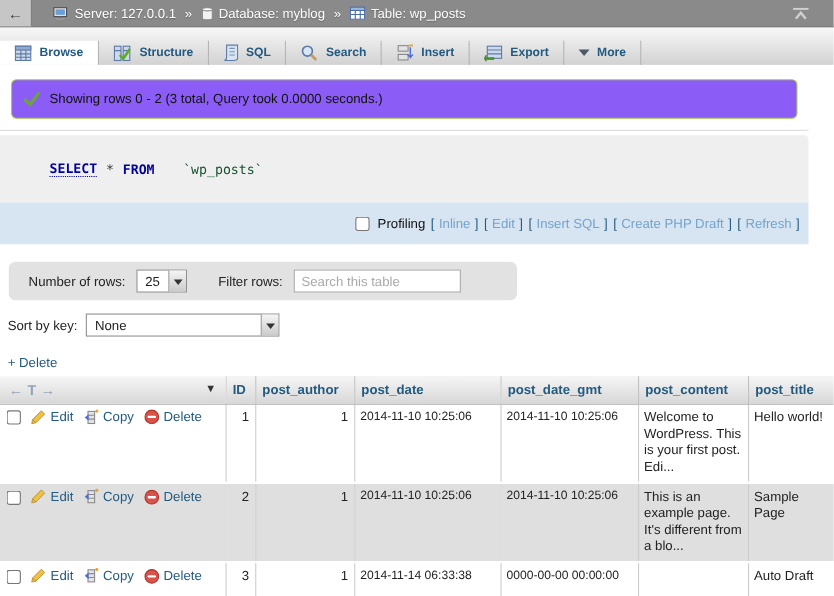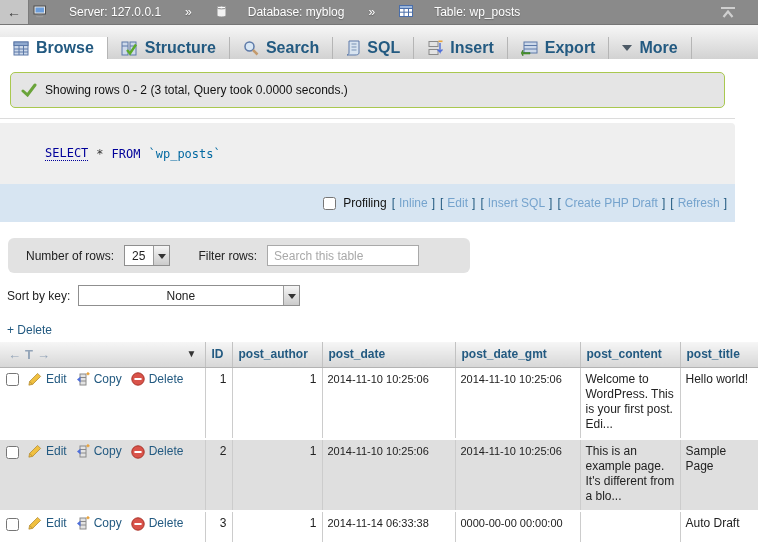--- a/index.html
+++ b/index.html
@@ -7,68 +7,68 @@
   body {
     width:758px; height:542px; overflow:hidden; background:#fff;
     font-family:"Liberation Sans", sans-serif; font-size:12px; color:#222;
   }
   
   .topbar { height:25px; background:#8a8a8a; border-bottom:1px solid #767676;
     display:flex; align-items:center; color:#fff; }
   .back-btn { width:29px; height:100%; background:#c6c6c6; color:#3a3a3a;
     display:flex; align-items:center; justify-content:center; font-size:14px;
     border-right:1px solid #7c7c7c; cursor:pointer; }
-  .crumb { display:flex; align-items:flex-start; gap:21px; padding-left:4px;
+  .crumb { display:flex; align-items:center; gap:5px; padding-left:19px;
     text-shadow:0 1px 1px #666; }
   .crumb .sep { margin:0 3px; }
   .collapse-btn { margin-left:auto; margin-right:22px; cursor:pointer; display:flex; }
   
   .tabbar { height:34px; background:linear-gradient(#f7f7f7,#d2d2d2); display:flex; }
   .tab { display:flex; align-items:center; gap:7px; padding:0 13px;
     border-right:1px solid #b5b5b5; color:#235a81; font-weight:bold;
-    font-size:16px; cursor:pointer;margin-top:12px; }
+    font-size:11px; cursor:pointer;margin-top:12px; }
   .tab.active { background:#fff; }
   .caret-down { width:0; height:0; border:5px solid transparent;
     border-top:6px solid #4d5a66; margin-top:5px; }
   
-  .message { margin:13px 33px 0 10px; background:#e5e5e5; border:1px solid #a9c84f;
+  .message { margin:13px 33px 0 10px; background:#8b5cf6; border:1px solid #a9c84f;
     border-radius:5px; padding:10px; display:flex; align-items:center; gap:8px;
     color:#111; }
   .hr { margin-top:10px; width:735px; height:1px; background:#dcdcdc; }
   
   .sql-wrap { width:735px; margin-top:4px; }
   .sql-box { height:61px; background:#efefef; border-radius:0 4px 0 0;
     display:flex; align-items:center; padding-left:45px;
     font-family:"DejaVu Sans Mono", monospace; font-size:12px; }
   .sql-box span { margin-right:8px; }
-  .kw { color:#00009a; font-weight:normal; }
+  .kw { color:#00009a; font-weight:bold; }
   .kw-sel { border-bottom:1px dotted #00009a; }
   .star { color:#333; }
-  .ident { color:#0369a1; }
+  .ident { color:#14532d;margin-left:18px; }
   .profiling { height:38px; background:#d7e5f2; display:flex; align-items:center;
     justify-content:flex-end; gap:5px; padding-right:8px; color:#235a81; }
   .profiling .plabel { color:#111; }
   .profiling input { margin:0 2px 0 0; }
   .plink { display:flex; gap:4px; }
   .plink a { color:#75a3cd; text-decoration:none; cursor:pointer; }
   
   .rows-bar { margin:16px 0 0 8px; width:462px; height:35px; background:#e2e2e2;
     border-radius:6px; display:flex; align-items:center; gap:10px; padding-left:18px; }
   .select { display:inline-flex; align-items:stretch; background:#fff;
     border:1px solid #8f8f8f; height:21px; cursor:pointer; }
   .select .val { padding:3px 8px 0 7px; color:#222; }
   .select .sbtn { width:16px; background:linear-gradient(#f5f5f5,#cbcbcb);
     border-left:1px solid #9a9a9a; display:flex; align-items:center; justify-content:center; }
   .select .sbtn::after { content:""; border:4px solid transparent; border-top:5px solid #333;
     margin-top:5px; }
   .filter-input { width:152px; height:21px; border:1px solid #a9a9a9; padding:0 6px;
     font-family:"Liberation Sans", sans-serif; font-size:12px; color:#333; }
   .filter-input::placeholder { color:#a9a9a9; }
-  .sort-row { margin:11px 0 0 7px; height:23px; display:flex; align-items:center; gap:8px;text-align:center; }
-  .sort-row .select { width:222px; }
+  .sort-row { margin:11px 0 0 7px; height:23px; display:flex; align-items:center; gap:8px; }
+  .sort-row .select { width:176px; }
   .sort-row .select .val { flex:1; }
   .options-link { margin:16px 0 0 7px; height:15px; color:#235a81; cursor:pointer; }
   
   table { border-collapse:collapse; table-layout:fixed; width:758px; margin-top:4px;
     font-size:12px; }
   th { background:linear-gradient(#f6f6f6,#d7d7d7); color:#235a81; font-weight:bold;
     text-align:left; padding:4px 6px; height:25px; border-right:1px solid #c2c2c2;
     border-bottom:1px solid #b3b3b3; overflow:hidden; }
   th:last-child { border-right:none; }
   td { vertical-align:top; padding:4px 5px; border-right:1px solid #cccccc;
@@ -151,37 +151,37 @@
           <rect x="9" y="1" width="6" height="13" fill="#cdd9ea" stroke="#5c79a8"></rect>
           <line x1="1" y1="5" x2="7" y2="5" stroke="#5c79a8"></line>
           <line x1="9" y1="5" x2="15" y2="5" stroke="#5c79a8"></line>
           <path d="M6 9 L9 12.5 L15 3.5" fill="none" stroke="#5cab2a" stroke-width="2.4"></path>
         </svg>
     </span>
     <span>Structure</span>
   </div>
   <div class="tab">
     <span class="icon">
-      <svg width="16" height="16" viewBox="0 0 16 16">
-          <circle cx="6.5" cy="6.5" r="4.5" fill="#d9e7f4" stroke="#5c79a8" stroke-width="1.5"></circle>
-          <line x1="10" y1="10" x2="14.5" y2="14.5" stroke="#c49a6c" stroke-width="2.5"></line>
-        </svg>
-    </span>
-    <span>Search</span>
-  </div>
-  <div class="tab">
-    <span class="icon">
       <svg width="14" height="16" viewBox="0 0 14 16">
           <path d="M3 1 L13 1 L13 13 C13 14.5 11 15 9 15 L1 15 C3 14.5 3 13.5 3 12 Z" fill="#d8e4f0" stroke="#5c79a8"></path>
           <line x1="5.5" y1="4" x2="10.5" y2="4" stroke="#7b93b5"></line>
           <line x1="5.5" y1="7" x2="10.5" y2="7" stroke="#7b93b5"></line>
           <line x1="5.5" y1="10" x2="10.5" y2="10" stroke="#7b93b5"></line>
         </svg>
     </span>
     <span>SQL</span>
+  </div>
+  <div class="tab">
+    <span class="icon">
+      <svg width="16" height="16" viewBox="0 0 16 16">
+          <circle cx="6.5" cy="6.5" r="4.5" fill="#d9e7f4" stroke="#5c79a8" stroke-width="1.5"></circle>
+          <line x1="10" y1="10" x2="14.5" y2="14.5" stroke="#c49a6c" stroke-width="2.5"></line>
+        </svg>
+    </span>
+    <span>Search</span>
   </div>
   <div class="tab">
     <span class="icon">
       <svg width="16" height="16" viewBox="0 0 16 16">
           <rect x="2" y="1.5" width="9" height="5" fill="#e3e3e3" stroke="#8a8a8a"></rect>
           <rect x="2" y="9.5" width="9" height="5" fill="#e3e3e3" stroke="#8a8a8a"></rect>
           <path d="M13 3 L13 12 L10.5 9.5 M13 12 L15.5 9.5" fill="none" stroke="#4f6fd8" stroke-width="1.4"></path>
           <rect x="11.5" y="0.5" width="4" height="1.6" fill="#e8a33d"></rect>
         </svg>
     </span>

